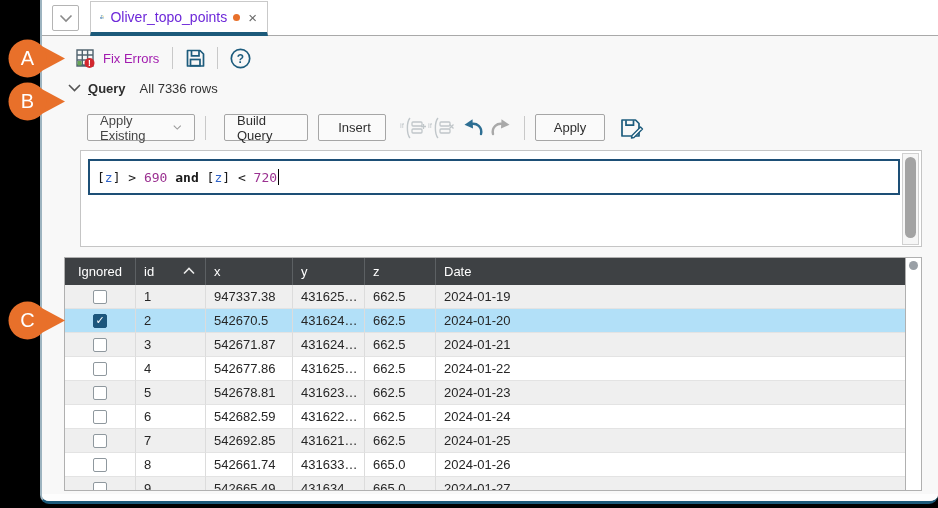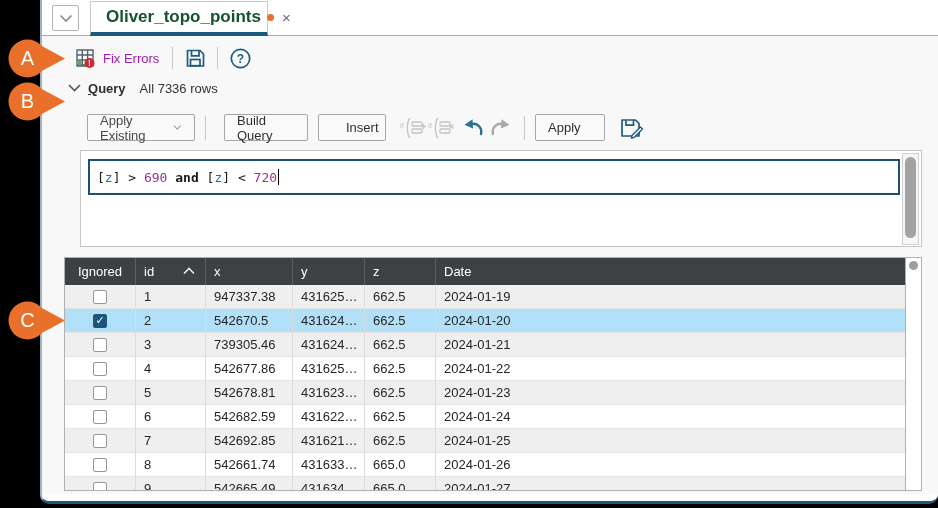--- a/index.html
+++ b/index.html
@@ -23,42 +23,42 @@
   .tab-dropdown-btn {
     position:absolute; left:10px; top:5px; width:27px; height:26px;
     background:#fff; border:1px solid #b4b4b4; border-radius:2px;
     display:flex; align-items:center; justify-content:center; cursor:pointer;
   }
   .tab {
     position:absolute; left:48px; top:1px; width:178px; height:35px;
     background:#fff; border:1px solid #c9c9c9; border-bottom:4px solid #1c5a7a;
     display:flex; align-items:center; gap:6px; padding:0 8px 0 9px; cursor:pointer;
   }
-  .tab-title { font-size:17px; font-weight:bold; color:#14532d; white-space:nowrap; }
+  .tab-title { font-size:14px; font-weight:normal; color:#6d28d9; white-space:nowrap; }
   .mod-dot { width:7px; height:7px; border-radius:50%; background:#e8702a; flex:0 0 auto; }
   .tab-close { margin-left:auto; color:#6a6a6a; font-size:15px; line-height:1; cursor:pointer; padding:2px; }
 
   
   .fix-row { position:absolute; left:28px; top:44px; height:28px; display:flex; align-items:center; }
   .fix-errors-btn { display:flex; align-items:center; gap:7px; cursor:pointer; padding:2px 4px; }
   .fix-errors-label { font-size:13px; color:#a21caf; }
   .tb-sep { width:1px; height:22px; background:#c9c9c9; margin:0 9px; }
   .icon-btn { display:flex; align-items:center; justify-content:center; width:26px; height:26px; cursor:pointer; }
 
   
   .query-head { position:absolute; left:26px; top:79px; height:18px; display:flex; align-items:center; gap:7px; }
   .query-label { font-size:13px; font-weight:bold; color:#2e2e2e; cursor:pointer; }
   .query-label .accel { text-decoration:underline; }
   .query-count { font-size:13px; color:#333; margin-left:7px; }
 
   
   .query-toolbar { position:absolute; left:45px; top:114px; height:27px; display:flex; align-items:center; }
   .btn {
     height:27px; background:#fafafa; border:1px solid #a6a6a6; border-radius:2px;
-    font-size:13px; color:#2f2f2f; display:flex; align-items:center; justify-content:space-between;
+    font-size:13px; color:#2f2f2f; display:flex; align-items:center; justify-content:center;
     cursor:pointer; padding:0 12px; font-family:"Liberation Sans", sans-serif;
   }
   .btn .chev { margin-left:10px; }
   .btn-apply-existing { width:108px; color:#474747; }
   .btn-build-query { width:84px; margin-left:8px; }
   .btn-insert { width:68px; margin-left:10px;padding-left:27px; }
   .btn-apply { width:70px; }
   .qtb-sep { width:1px; height:24px; background:#c9c9c9; margin:0 10px; }
   .ghost-icon { opacity:0.45; }
   .qtb-icon { display:flex; align-items:center; justify-content:flex-end; width:28px; height:27px; cursor:pointer; }
@@ -307,21 +307,21 @@
               <div class="td c-x">542670.5</div>
               <div class="td c-y">431624…</div>
               <div class="td c-z">662.5</div>
               <div class="td c-date">2024-01-20</div>
             </div>
             <div class="trow">
               <div class="td c-ign">
                 <span class="cb"></span>
               </div>
               <div class="td c-id">3</div>
-              <div class="td c-x">739305.46</div>
+              <div class="td c-x">542671.87</div>
               <div class="td c-y">431624…</div>
               <div class="td c-z">662.5</div>
               <div class="td c-date">2024-01-21</div>
             </div>
             <div class="trow">
               <div class="td c-ign">
                 <span class="cb"></span>
               </div>
               <div class="td c-id">4</div>
               <div class="td c-x">542677.86</div>

